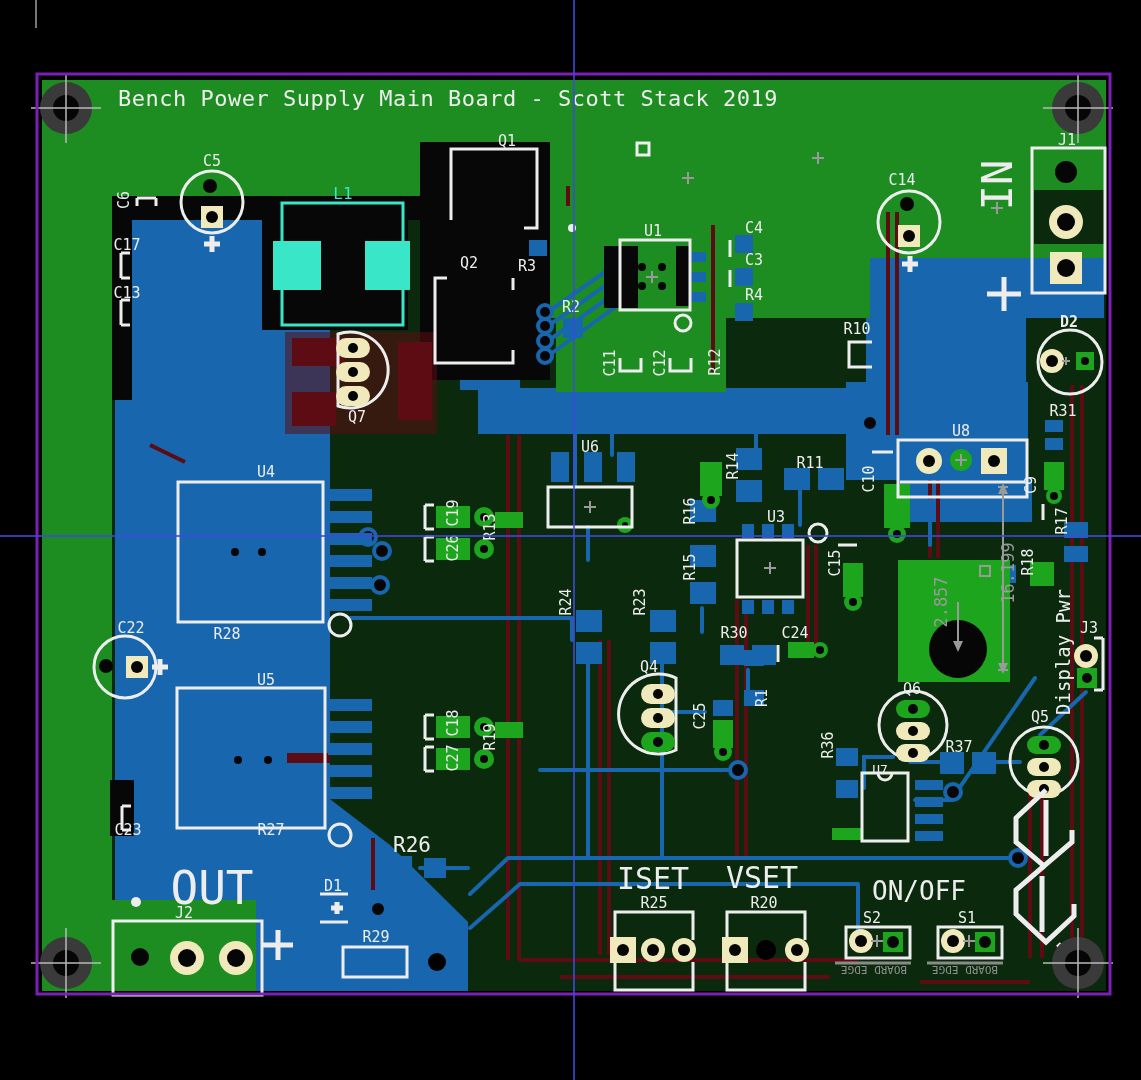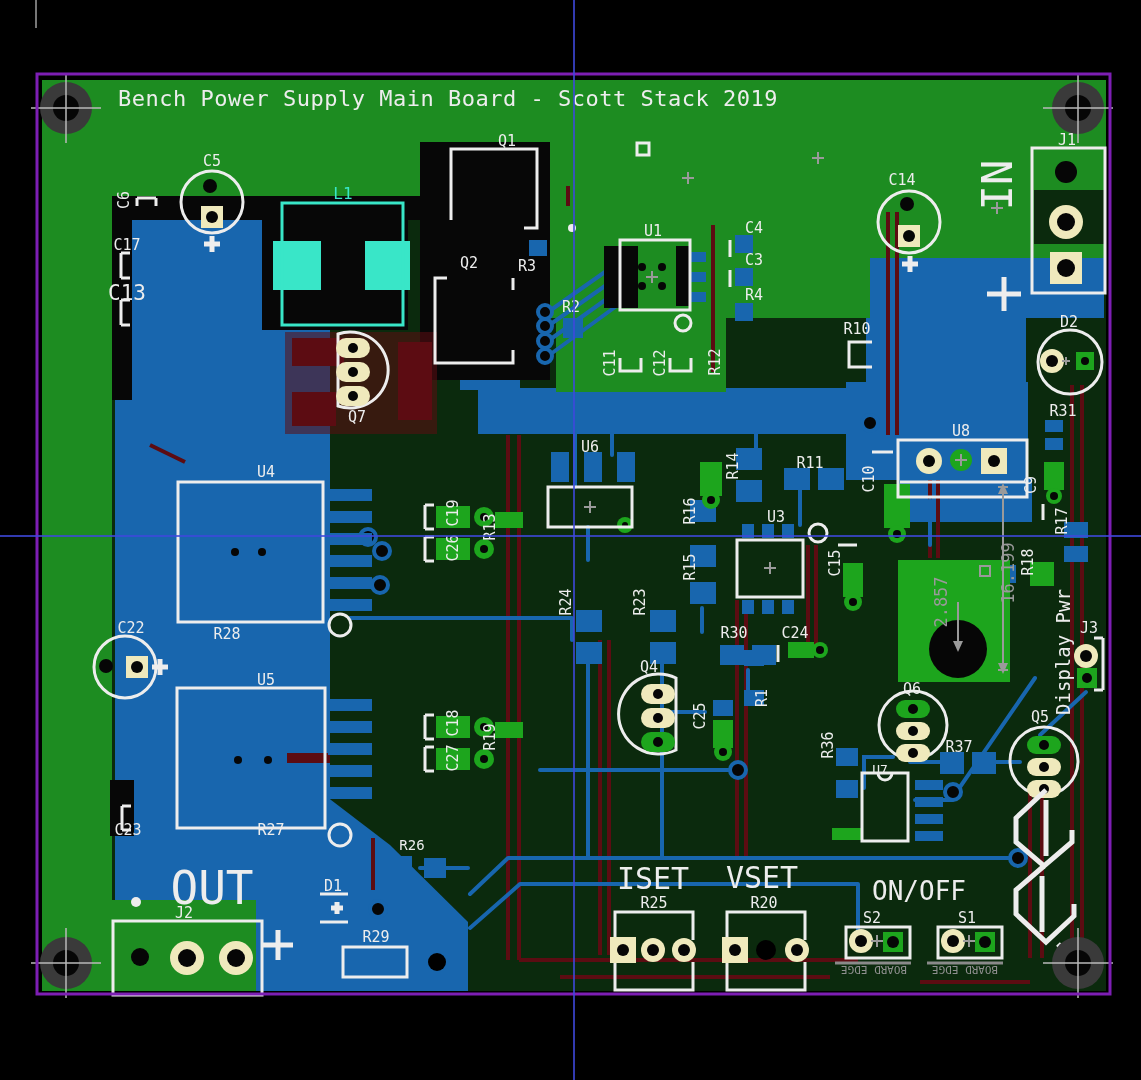--- a/index.html
+++ b/index.html
@@ -500,37 +500,37 @@
   <g data-name="board-edge-outline">
     <rect class="edge" x="37" y="74" width="1073" height="920"></rect>
   </g>
 </svg>
 
 <div id="labels" data-name="silkscreen-labels">
       <div class="pcb-label" data-name="label-title" style="left: 448px; top: 99px; font-size: 22px; transform: translate(-50%, -50%);">Bench Power Supply Main Board - Scott Stack 2019</div>
       <div class="pcb-label" data-name="label-c5" style="left: 212px; top: 161px; font-size: 15px; transform: translate(-50%, -50%);">C5</div>
       <div class="pcb-label" data-name="label-c6" style="left: 124px; top: 200px; font-size: 15px; transform: translate(-50%, -50%) rotate(-90deg);">C6</div>
       <div class="pcb-label" data-name="label-c17" style="left: 127px; top: 245px; font-size: 15px; transform: translate(-50%, -50%);">C17</div>
-      <div class="pcb-label" data-name="label-c13" style="left: 127px; top: 293px; font-size: 21px; transform: translate(-50%, -50%);">C13</div>
+      <div class="pcb-label" data-name="label-c13" style="left: 127px; top: 293px; font-size: 15px; transform: translate(-50%, -50%);">C13</div>
       <div class="pcb-label cyan" data-name="label-l1" style="left: 343px; top: 194px; font-size: 16px; transform: translate(-50%, -50%);">L1</div>
       <div class="pcb-label" data-name="label-q1" style="left: 507px; top: 141px; font-size: 15px; transform: translate(-50%, -50%);">Q1</div>
       <div class="pcb-label" data-name="label-q2" style="left: 469px; top: 263px; font-size: 15px; transform: translate(-50%, -50%);">Q2</div>
       <div class="pcb-label" data-name="label-r3" style="left: 527px; top: 266px; font-size: 15px; transform: translate(-50%, -50%);">R3</div>
       <div class="pcb-label" data-name="label-r2" style="left: 571px; top: 307px; font-size: 15px; transform: translate(-50%, -50%);">R2</div>
       <div class="pcb-label" data-name="label-u1" style="left: 653px; top: 231px; font-size: 15px; transform: translate(-50%, -50%);">U1</div>
       <div class="pcb-label" data-name="label-c4" style="left: 754px; top: 228px; font-size: 15px; transform: translate(-50%, -50%);">C4</div>
       <div class="pcb-label" data-name="label-c3" style="left: 754px; top: 260px; font-size: 15px; transform: translate(-50%, -50%);">C3</div>
       <div class="pcb-label" data-name="label-r4" style="left: 754px; top: 295px; font-size: 15px; transform: translate(-50%, -50%); text-align: center;">R4</div>
       <div class="pcb-label" data-name="label-c11" style="left: 610px; top: 363px; font-size: 15px; transform: translate(-50%, -50%) rotate(-90deg);">C11</div>
       <div class="pcb-label" data-name="label-c12" style="left: 660px; top: 363px; font-size: 15px; transform: translate(-50%, -50%) rotate(-90deg);">C12</div>
       <div class="pcb-label" data-name="label-r12" style="left: 715px; top: 362px; font-size: 15px; transform: translate(-50%, -50%) rotate(-90deg);">R12</div>
       <div class="pcb-label" data-name="label-c14" style="left: 902px; top: 180px; font-size: 15px; transform: translate(-50%, -50%);">C14</div>
       <div class="pcb-label" data-name="label-in" style="left: 998px; top: 185px; font-size: 42px; transform: translate(-50%, -50%) rotate(-90deg);">IN</div>
       <div class="pcb-label" data-name="label-j1" style="left: 1067px; top: 140px; font-size: 15px; transform: translate(-50%, -50%);">J1</div>
-      <div class="pcb-label" data-name="label-d2" style="left: 1069px; top: 322px; font-size: 15px; transform: translate(-50%, -50%);">D2</div>
+      <div class="pcb-label" data-name="label-d2" style="left: 1069px; top: 322px; font-size: 15px; transform: translate(-50%, -50%); font-weight: bold;">D2</div>
       <div class="pcb-label" data-name="label-r31" style="left: 1063px; top: 411px; font-size: 15px; transform: translate(-50%, -50%);">R31</div>
       <div class="pcb-label" data-name="label-r10" style="left: 857px; top: 329px; font-size: 15px; transform: translate(-50%, -50%);">R10</div>
       <div class="pcb-label" data-name="label-q7" style="left: 357px; top: 417px; font-size: 15px; transform: translate(-50%, -50%);">Q7</div>
       <div class="pcb-label" data-name="label-u6" style="left: 590px; top: 447px; font-size: 15px; transform: translate(-50%, -50%);">U6</div>
       <div class="pcb-label" data-name="label-u8" style="left: 961px; top: 431px; font-size: 15px; transform: translate(-50%, -50%);">U8</div>
       <div class="pcb-label" data-name="label-c10" style="left: 869px; top: 479px; font-size: 15px; transform: translate(-50%, -50%) rotate(-90deg);">C10</div>
       <div class="pcb-label" data-name="label-c9" style="left: 1031px; top: 485px; font-size: 15px; transform: translate(-50%, -50%) rotate(-90deg);">C9</div>
       <div class="pcb-label" data-name="label-r17" style="left: 1062px; top: 521px; font-size: 15px; transform: translate(-50%, -50%) rotate(-90deg);">R17</div>
       <div class="pcb-label" data-name="label-r18" style="left: 1028px; top: 562px; font-size: 15px; transform: translate(-50%, -50%) rotate(-90deg);">R18</div>
       <div class="pcb-label" data-name="label-r14" style="left: 733px; top: 466px; font-size: 15px; transform: translate(-50%, -50%) rotate(-90deg);">R14</div>
@@ -564,21 +564,21 @@
       <div class="pcb-label" data-name="label-u7" style="left: 880px; top: 769px; font-size: 13px; transform: translate(-50%, -50%);">U7</div>
       <div class="pcb-label" data-name="label-q5" style="left: 1040px; top: 717px; font-size: 15px; transform: translate(-50%, -50%);">Q5</div>
       <div class="pcb-label dim" data-name="label-dim-2857" style="left: 941px; top: 602px; font-size: 17px; transform: translate(-50%, -50%) rotate(-90deg);">2.857</div>
       <div class="pcb-label dim" data-name="label-dim-16199" style="left: 1008px; top: 573px; font-size: 17px; transform: translate(-50%, -50%) rotate(-90deg);">16.199</div>
       <div class="pcb-label" data-name="label-display-pwr" style="left: 1063px; top: 652px; font-size: 19px; transform: translate(-50%, -50%) rotate(-90deg);">Display Pwr</div>
       <div class="pcb-label" data-name="label-j3" style="left: 1089px; top: 628px; font-size: 15px; transform: translate(-50%, -50%);">J3</div>
       <div class="pcb-label" data-name="label-out" style="left: 212px; top: 888px; font-size: 46px; transform: translate(-50%, -50%);">OUT</div>
       <div class="pcb-label" data-name="label-j2" style="left: 184px; top: 913px; font-size: 15px; transform: translate(-50%, -50%);">J2</div>
       <div class="pcb-label" data-name="label-d1" style="left: 333px; top: 886px; font-size: 15px; transform: translate(-50%, -50%);">D1</div>
       <div class="pcb-label" data-name="label-r29" style="left: 376px; top: 937px; font-size: 15px; transform: translate(-50%, -50%);">R29</div>
-      <div class="pcb-label" data-name="label-r26" style="left: 412px; top: 845px; font-size: 14px; transform: translate(-50%, -50%);">R26</div>
+      <div class="pcb-label" data-name="label-r26" style="left: 412px; top: 845px; font-size: 21px; transform: translate(-50%, -50%);">R26</div>
       <div class="pcb-label" data-name="label-iset" style="left: 653px; top: 879px; font-size: 30px; transform: translate(-50%, -50%);">ISET</div>
       <div class="pcb-label" data-name="label-r25" style="left: 654px; top: 903px; font-size: 15px; transform: translate(-50%, -50%);">R25</div>
       <div class="pcb-label" data-name="label-vset" style="left: 762px; top: 878px; font-size: 30px; transform: translate(-50%, -50%);">VSET</div>
       <div class="pcb-label" data-name="label-r20" style="left: 764px; top: 903px; font-size: 15px; transform: translate(-50%, -50%);">R20</div>
       <div class="pcb-label" data-name="label-on-off" style="left: 919px; top: 891px; font-size: 26px; transform: translate(-50%, -50%);">ON/OFF</div>
       <div class="pcb-label" data-name="label-s2" style="left: 872px; top: 918px; font-size: 15px; transform: translate(-50%, -50%);">S2</div>
       <div class="pcb-label" data-name="label-s1" style="left: 967px; top: 918px; font-size: 15px; transform: translate(-50%, -50%);">S1</div>
       <div class="pcb-label edgecol" data-name="label-board-edge-1" style="left: 874px; top: 969px; font-size: 11px; transform: translate(-50%, -50%) rotate(180deg);">BOARD EDGE</div>
       <div class="pcb-label edgecol" data-name="label-board-edge-2" style="left: 965px; top: 969px; font-size: 11px; transform: translate(-50%, -50%) rotate(180deg);">BOARD EDGE</div>
     </div>

